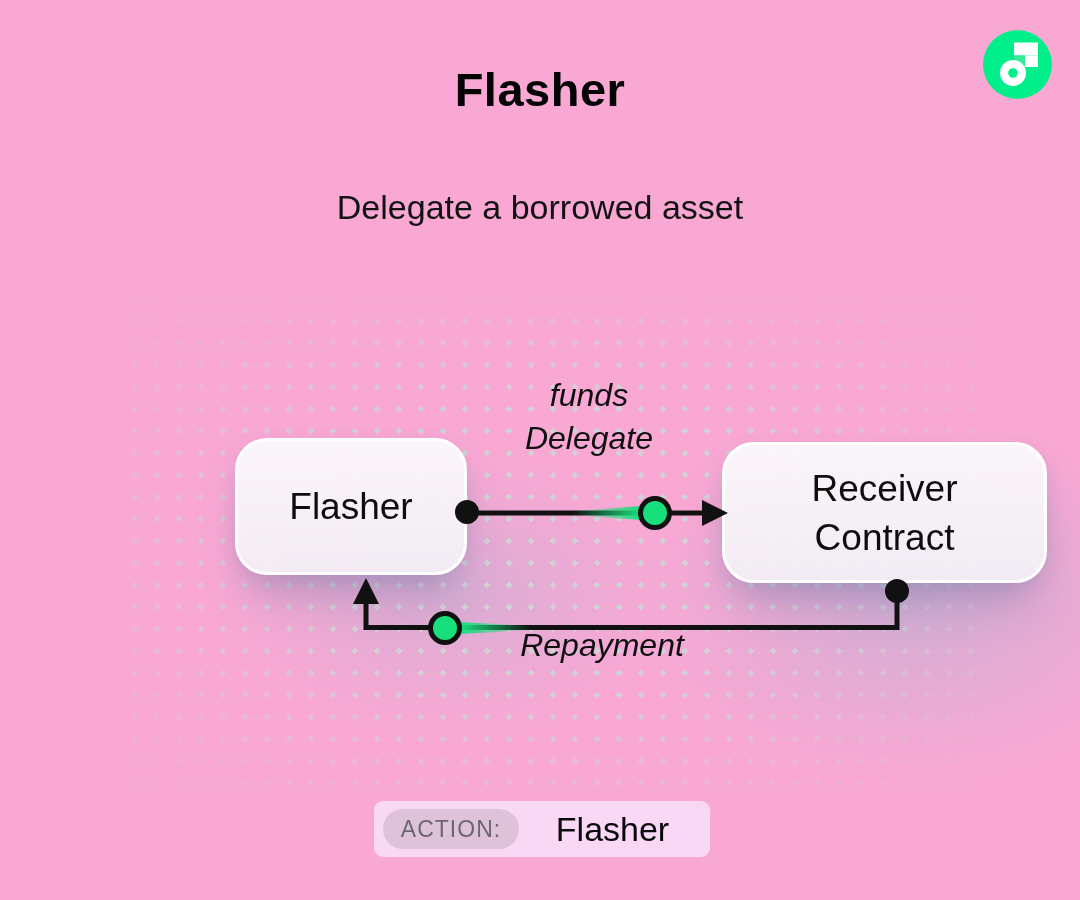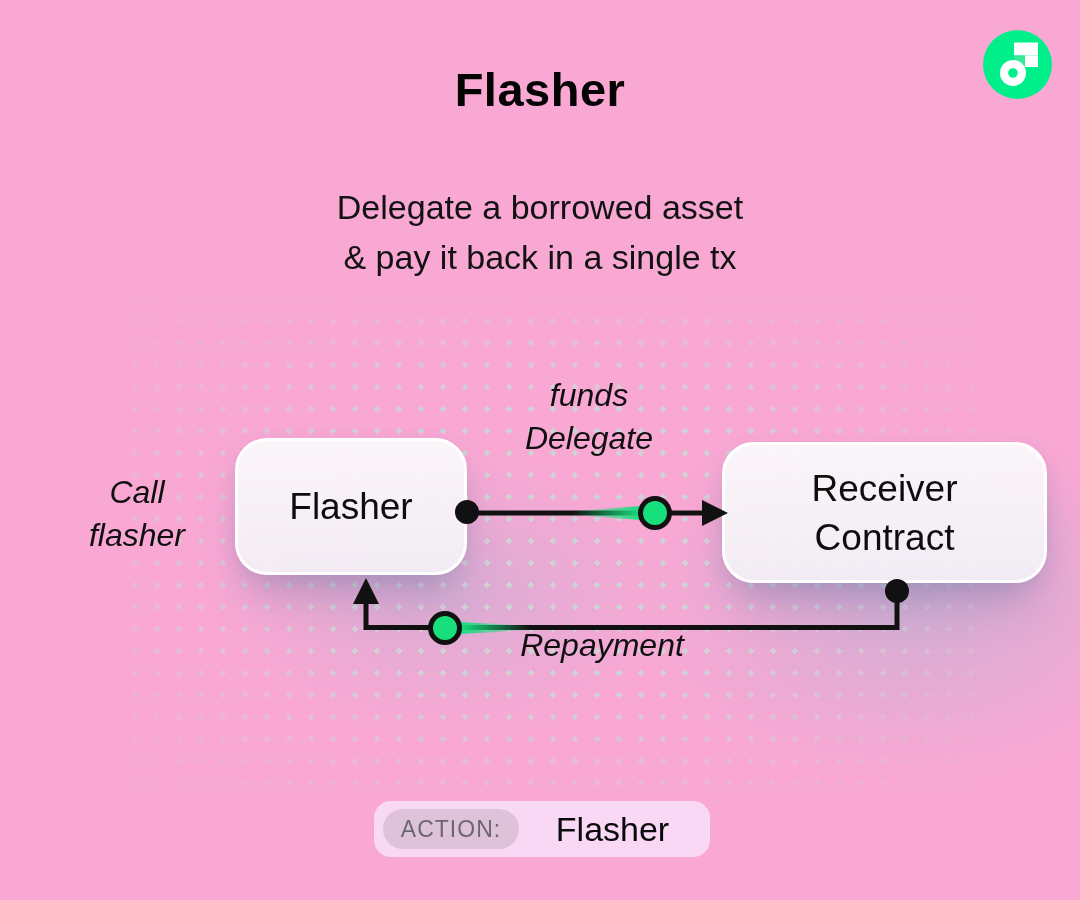--- a/index.html
+++ b/index.html
@@ -46,21 +46,21 @@
   .lbl{
     position:absolute;text-align:center;font-style:italic;
     font-size:32px;line-height:43px;color:#101010;
   }
   .lbl span{display:block;}
   .lbl-call{left:27px;top:471px;width:220px;}
   .lbl-delegate{left:459px;top:374px;width:260px;}
   .lbl-repay{left:442px;top:624px;width:320px;}
   .action-badge{
     position:absolute;left:374px;top:801px;width:336px;height:56px;
-    background:#F9D8F5;border-radius:17px;display:flex;align-items:center;box-sizing:border-box;
+    background:#F9D8F5;border-radius:9px;display:flex;align-items:center;box-sizing:border-box;
     padding-left:9px;
   }
   .action-label{
     width:136px;height:40px;border-radius:20px;background:#DEC2D9;
     display:flex;align-items:center;justify-content:center;
     font-size:23px;letter-spacing:1px;color:#6C6670;font-weight:500;
   }
   .action-value{
     flex:1;text-align:center;font-size:34px;color:#0a0a0a;padding-right:4px;
   }
@@ -78,21 +78,20 @@
       <rect x="31" y="12.5" width="24" height="13" fill="#ffffff"></rect>
       <rect x="42" y="25.5" width="13" height="11.5" fill="#ffffff"></rect>
       <rect x="31" y="25.5" width="11" height="11.5" fill="#35E996"></rect>
       <circle cx="30" cy="43" r="13" fill="#ffffff"></circle>
       <circle cx="30" cy="43" r="4.8" fill="#00EF8B"></circle>
     </svg>
   </div>
 
   <div class="subtitle">
     <span>Delegate a borrowed asset</span>
-    <span>&amp; pay it back in a single tx</span>
   </div>
 
   <div class="diagram">
     <div class="glow glow-a"></div>
     <div class="glow glow-b"></div>
     <div class="dots"></div>
 
     <div class="node node-flasher">
       <span>Flasher</span>
     </div>
@@ -124,24 +123,20 @@
 
       <g>
         <polyline points="897,591 897,627.5 366,627.5 366,600" fill="none" stroke="#111111" stroke-width="5"></polyline>
         <polygon points="460,622 532,626 532,630 460,634" fill="url(#greenFadeLeft)"></polygon>
         <polygon points="353,604 366,578 379,604" fill="#111111"></polygon>
         <circle cx="897" cy="591" r="12" fill="#111111"></circle>
         <circle cx="445" cy="628" r="14.5" fill="#16DF7C" stroke="#111111" stroke-width="5"></circle>
       </g>
     </svg>
 
-    <div class="lbl lbl-call">
-      <span>Call</span>
-      <span>flasher</span>
-    </div>
 
     <div class="lbl lbl-delegate">
       <span>funds</span>
       <span>Delegate</span>
     </div>
 
     <div class="lbl lbl-repay">Repayment</div>
   </div>
 
   <div class="action-badge">

